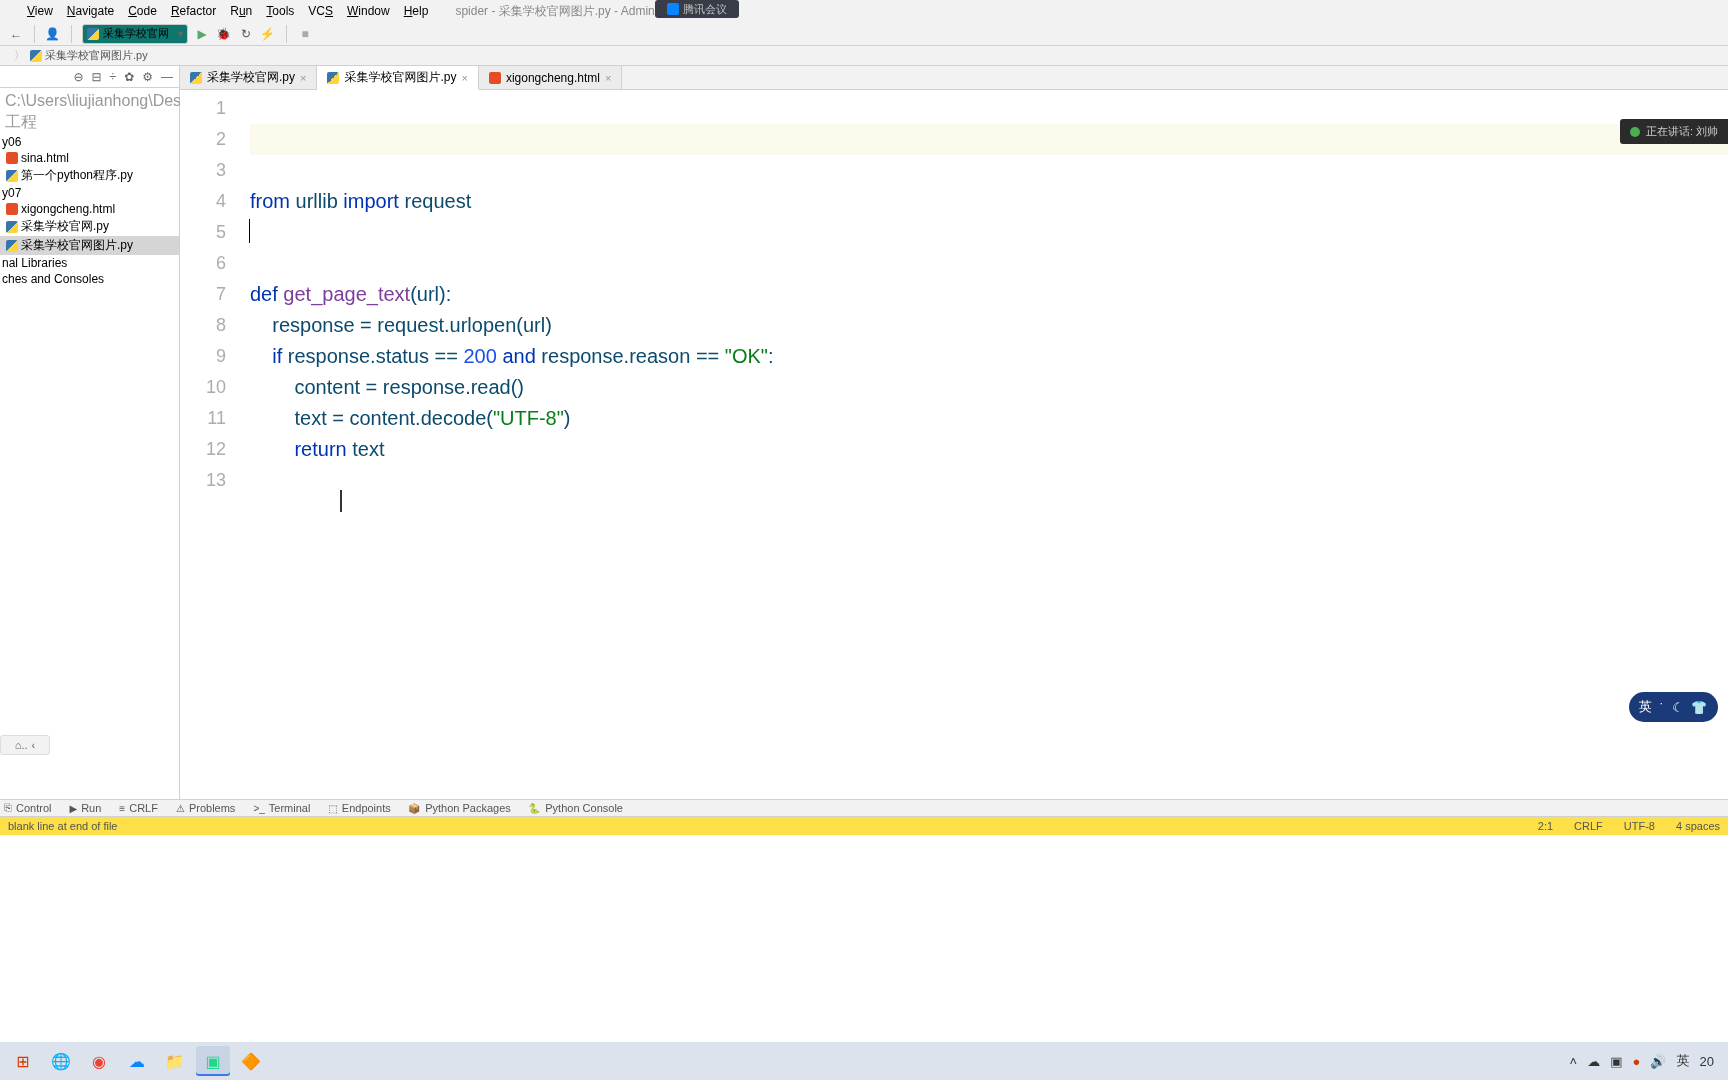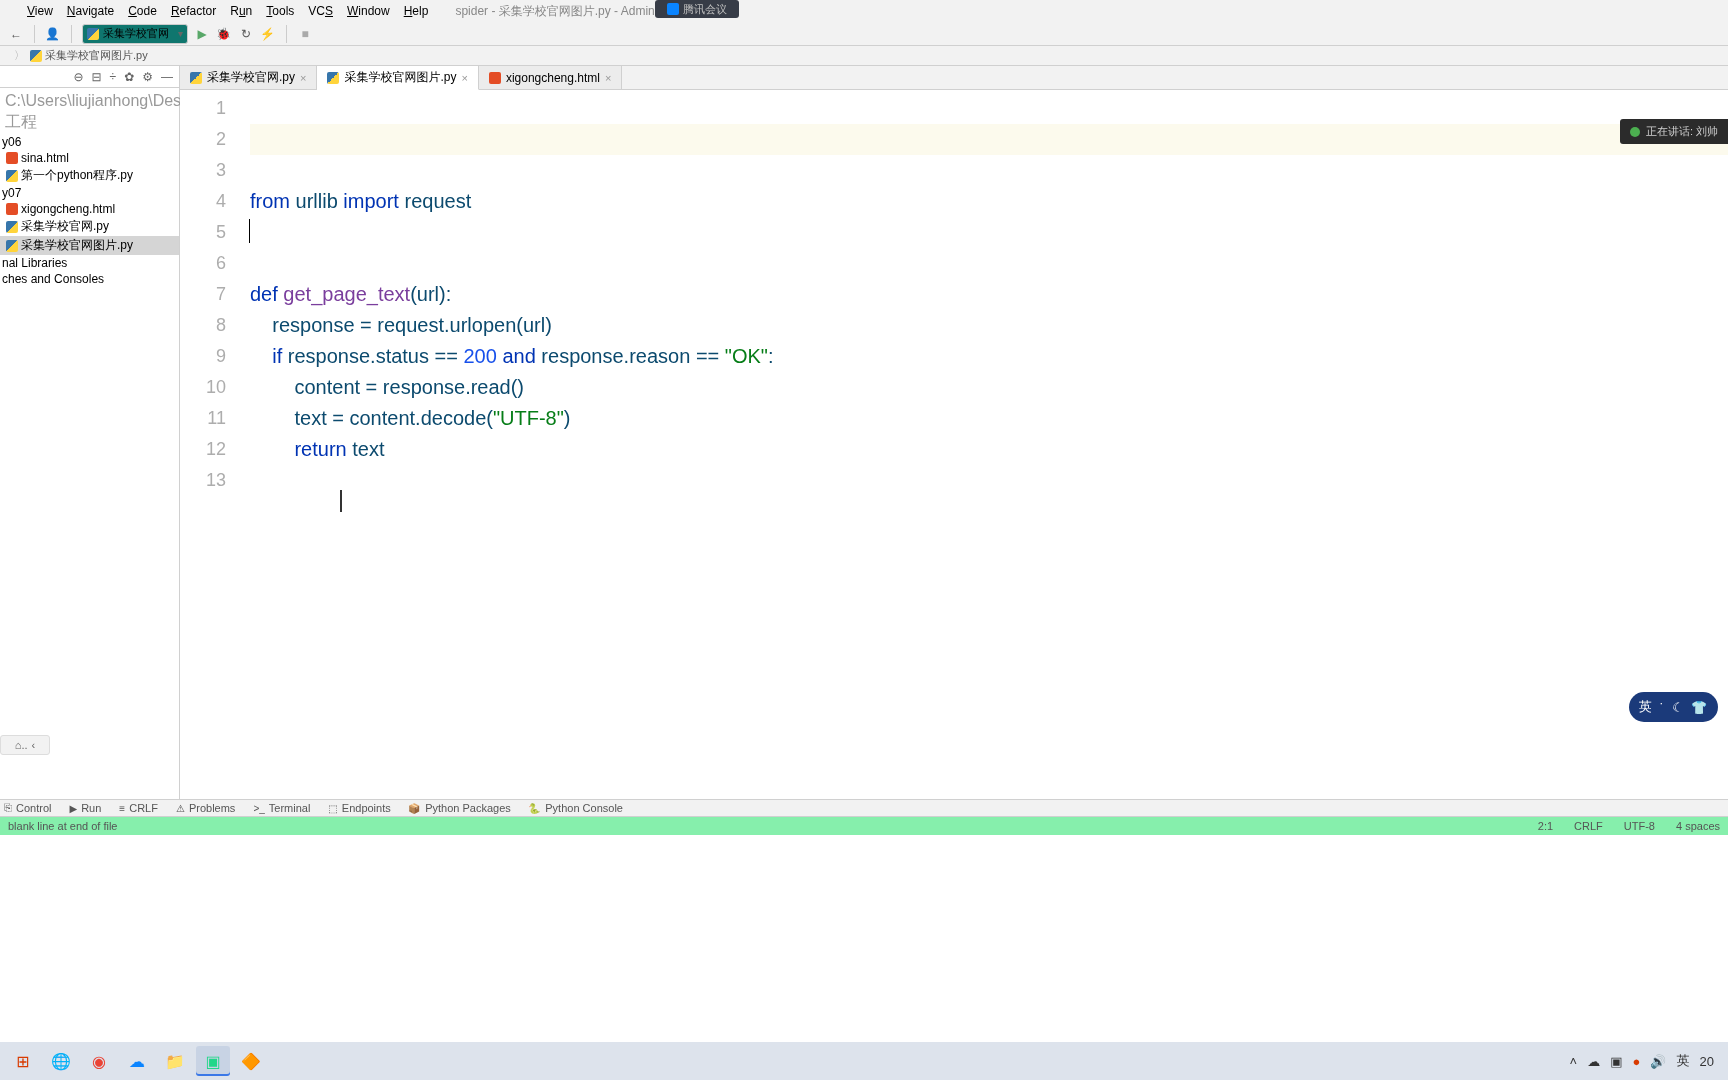--- a/index.html
+++ b/index.html
@@ -71,21 +71,21 @@
 
 .speaking-overlay { position:absolute; top:53px; right:0; background:#2b2b2b; color:#d0d0d0; font-size:11px; padding:5px 10px; display:flex; align-items:center; gap:6px; border-radius:3px 0 0 3px; }
 .mic-icon { width:10px; height:10px; border-radius:50%; background:#4caf50;}
 
 
 .bottom-toolstrip { position:absolute; left:0; right:0; top:799px; height:18px; border-top:1px solid #d0d0d0; border-bottom:1px solid #d0d0d0; background:#f2f2f2; display:flex; align-items:center; gap:14px; padding-left:2px; font-size:11px; color:#555;}
 .tool-tab { display:flex; align-items:center; gap:4px; cursor:pointer; padding:0 2px;}
 .tool-icon { font-size:10px;}
 
 
-.statusbar { position:absolute; left:0; right:0; top:817px; height:18px; background:#86efac; display:flex; align-items:center; font-size:11px; color:#555; padding:0 8px;}
+.statusbar { position:absolute; left:0; right:0; top:817px; height:18px; background:#fde047; display:flex; align-items:center; font-size:11px; color:#555; padding:0 8px;}
 .statusbar .left { flex:1;}
 .status-item { margin-left:21px; }
 
 
 .ime-pill { position:absolute; right:10px; top:692px; background:#1b3a7a; border-radius:20px; padding:6px 10px; display:flex; align-items:center; gap:8px; color:#fff; font-size:13px;}
 .ime-ic {font-size:13px;}
 
 
 .control-strip { position:absolute; left:0; top:735px; width:50px; height:20px; display:flex; align-items:center; justify-content:center; background:#f2f2f2; border:1px solid #ddd; border-radius:3px; gap:4px; font-size:11px; color:#666;}
 

